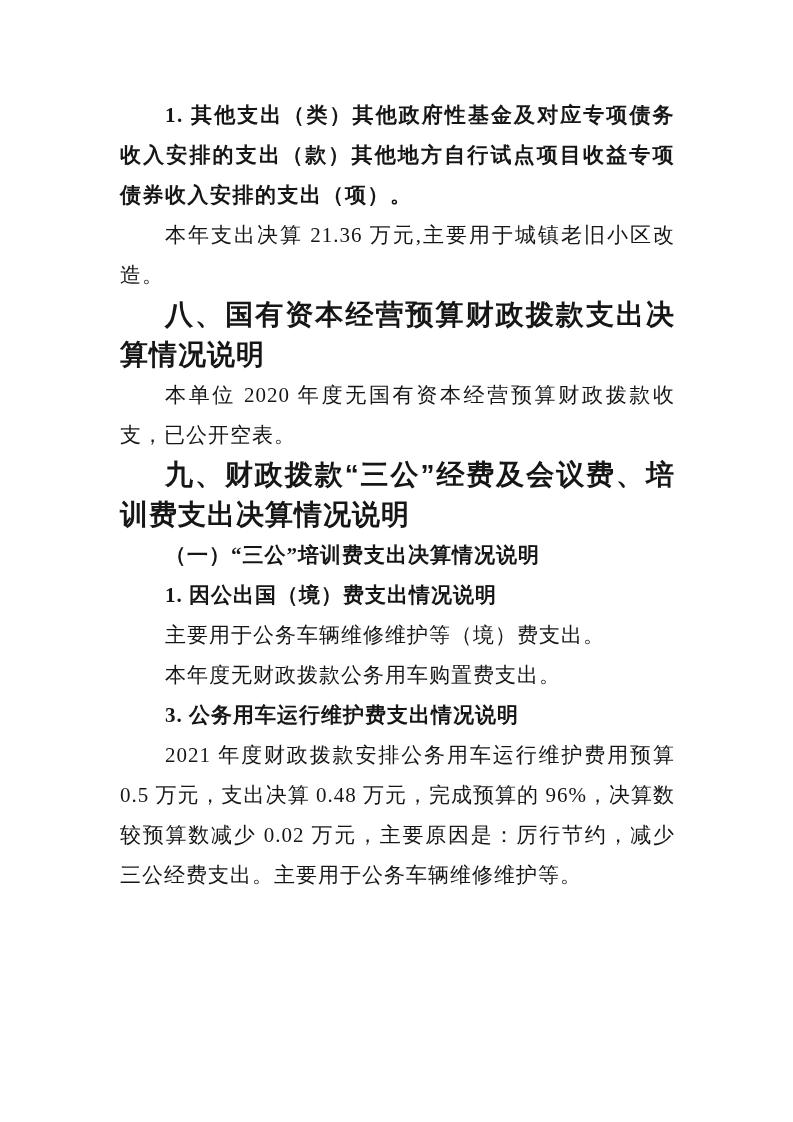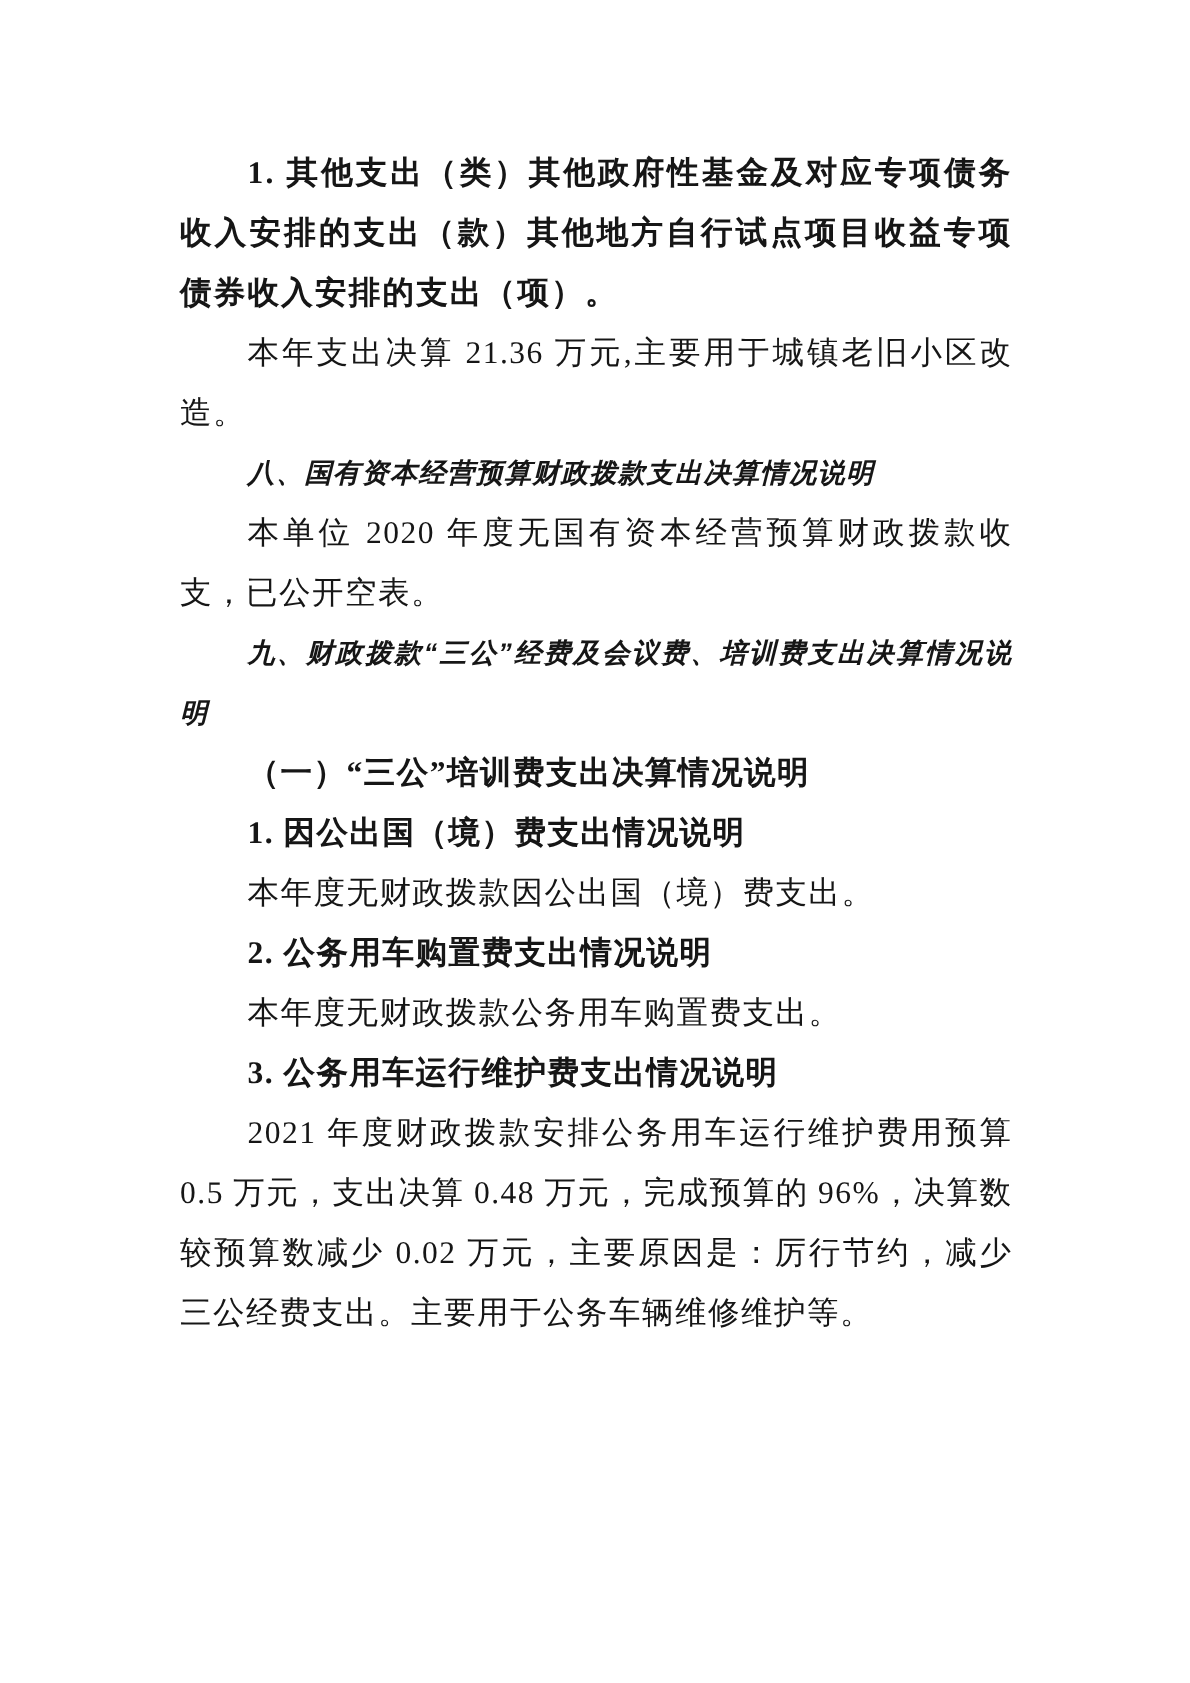--- a/index.html
+++ b/index.html
@@ -26,38 +26,36 @@
     text-indent: 45px;
     letter-spacing: 1px;
   }
   .page p.bold-body {
     font-weight: bold;
     letter-spacing: 1.5px;
   }
   .page p.section-heading {
     font-family: "Liberation Sans", "DejaVu Sans", sans-serif;
     font-weight: bold;
-    font-size: 18px;
+    font-size: 28px;
     letter-spacing: 1px;
-    font-style: italic;
   }
   .page p.subheading {
     font-weight: bold;
     letter-spacing: 1px;
   }
 </style>
 </head>
 <body>
 
 <div class="page">
   <p class="bold-body">1. 其他支出（类）其他政府性基金及对应专项债务收入安排的支出（款）其他地方自行试点项目收益专项债券收入安排的支出（项）。</p>
   <p class="body">本年支出决算 21.36 万元,主要用于城镇老旧小区改造。</p>
   <p class="section-heading">八、国有资本经营预算财政拨款支出决算情况说明</p>
   <p class="body">本单位 2020 年度无国有资本经营预算财政拨款收支，已公开空表。</p>
   <p class="section-heading">九、财政拨款“三公”经费及会议费、培训费支出决算情况说明</p>
   <p class="subheading">（一）“三公”培训费支出决算情况说明</p>
   <p class="subheading">1. 因公出国（境）费支出情况说明</p>
-  <p class="body">本年度无财政拨款因公出国（境）费支出。</p>
-  <p class="subheading">2. 公务用车购置费支出情况说明</p>
+  <p class="body">主要用于公务车辆维修维护等（境）费支出。</p>
   <p class="body">本年度无财政拨款公务用车购置费支出。</p>
   <p class="subheading">3. 公务用车运行维护费支出情况说明</p>
   <p class="body">2021 年度财政拨款安排公务用车运行维护费用预算 0.5 万元，支出决算 0.48 万元，完成预算的 96%，决算数较预算数减少 0.02 万元，主要原因是：厉行节约，减少三公经费支出。主要用于公务车辆维修维护等。</p>
 </div>
 
 </body></html>

